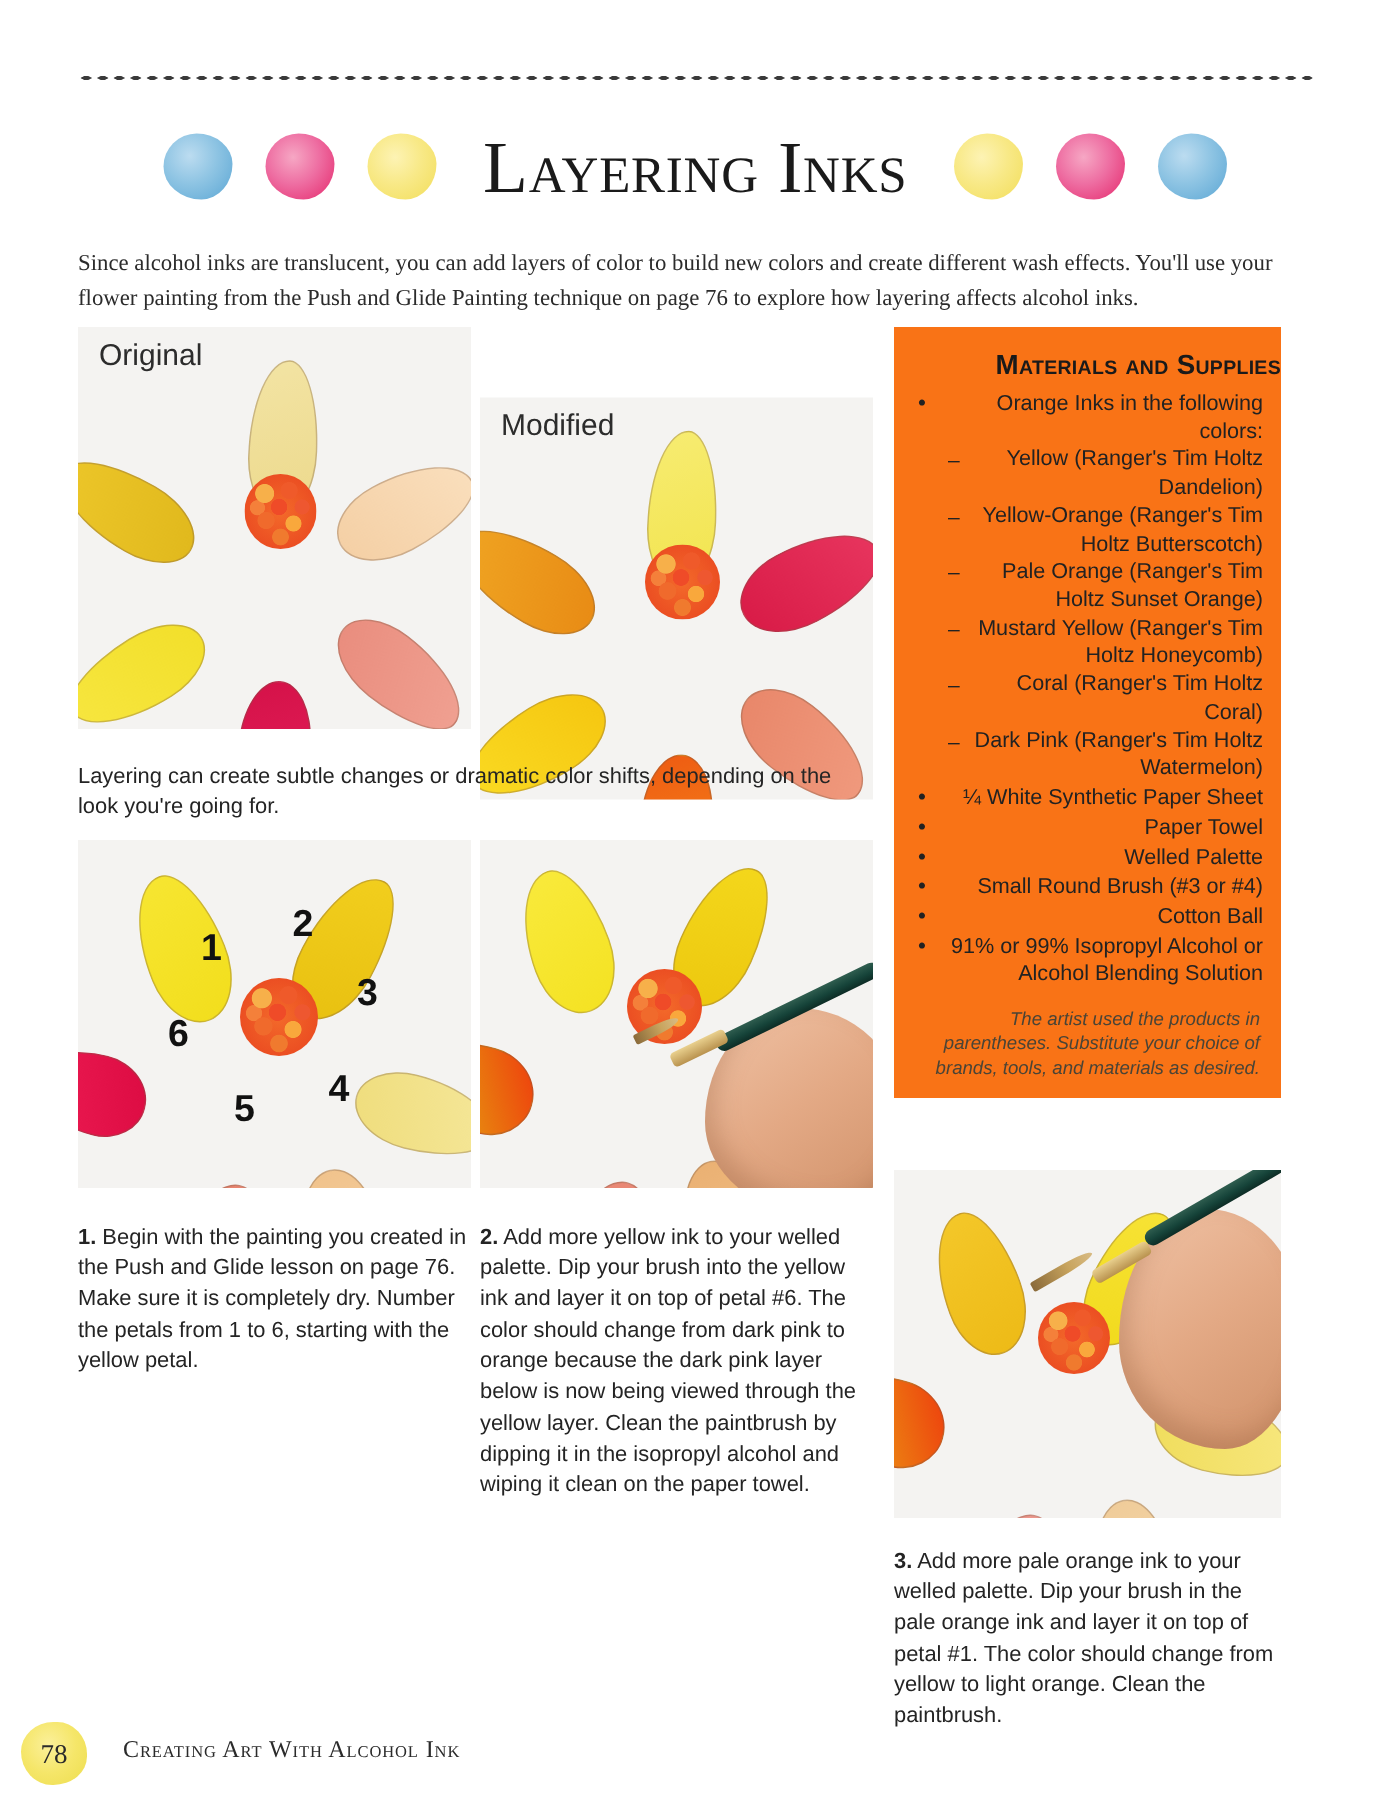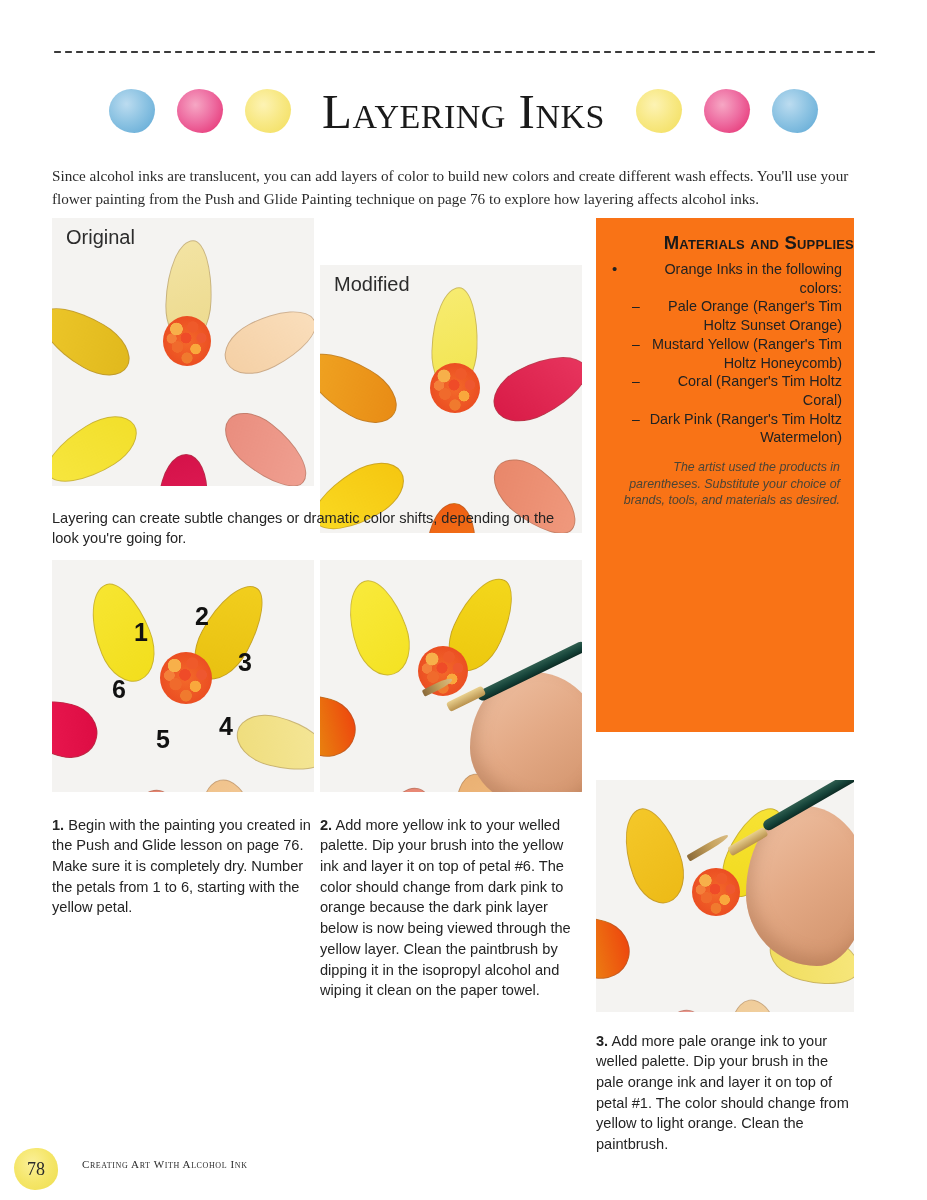--- a/index.html
+++ b/index.html
@@ -77,21 +77,21 @@
     margin:12px 14px 0 16px;}
 
   
   .footer-blob{position:absolute;left:14px;top:1148px;width:44px;height:42px;
     border-radius:50% 46% 52% 48% / 48% 52% 46% 54%;
     background:radial-gradient(ellipse at 42% 36%,#fbf09a 0%,#f5e669 50%,#eddd4e 100%);}
   .footer-num{position:absolute;left:14px;top:1148px;width:44px;height:42px;
     display:flex;align-items:center;justify-content:center;
     font-family:"Liberation Serif",serif;font-size:18px;color:#2a2a2a;}
   .footer-title{position:absolute;left:82px;top:1158px;
-    font-family:"Liberation Serif",serif;font-size:11px;letter-spacing:.6px;
+    font-family:"Liberation Serif",serif;font-size:16px;letter-spacing:.6px;
     color:#2b2b2b;font-variant:small-caps;}
 </style>
 </head>
 <body>
 
 <div class="dotted-rule"></div>
 
 <div class="title-row">
   <span class="blob blue"></span>
   <span class="blob pink"></span>
@@ -196,25 +196,35 @@
   <b>3.</b>
   <span>Add more pale orange ink to your welled palette. Dip your brush in the pale orange ink and layer it on top of petal #1. The color should change from yellow to light orange. Clean the paintbrush.</span>
 </p>
 
 <aside class="materials">
   <div class="mat-head">Materials and Supplies</div>
   <ul class="mat-list">
     <li>
       <span>Orange Inks in the following colors:</span>
       <ul class="sub-list" id="ink-sub-list">
+          <li>Yellow (Ranger's Tim Holtz Dandelion)</li>
+          <li>Yellow-Orange (Ranger's Tim Holtz Butterscotch)</li>
           <li>Pale Orange (Ranger's Tim Holtz Sunset Orange)</li>
           <li>Mustard Yellow (Ranger's Tim Holtz Honeycomb)</li>
           <li>Coral (Ranger's Tim Holtz Coral)</li>
           <li>Dark Pink (Ranger's Tim Holtz Watermelon)</li>
         </ul>
     </li>
   </ul>
+  <ul class="mat-list" id="supplies-list">
+      <li>¼ White Synthetic Paper Sheet</li>
+      <li>Paper Towel</li>
+      <li>Welled Palette</li>
+      <li>Small Round Brush (#3 or #4)</li>
+      <li>Cotton Ball</li>
+      <li>91% or 99% Isopropyl Alcohol or Alcohol Blending Solution</li>
+    </ul>
   <p class="mat-note">The artist used the products in parentheses. Substitute your choice of brands, tools, and materials as desired.</p>
 </aside>
 
 <div class="footer-blob"></div>
 <div class="footer-num">78</div>
 <div class="footer-title">Creating Art With Alcohol Ink</div>
 
 </body></html>

